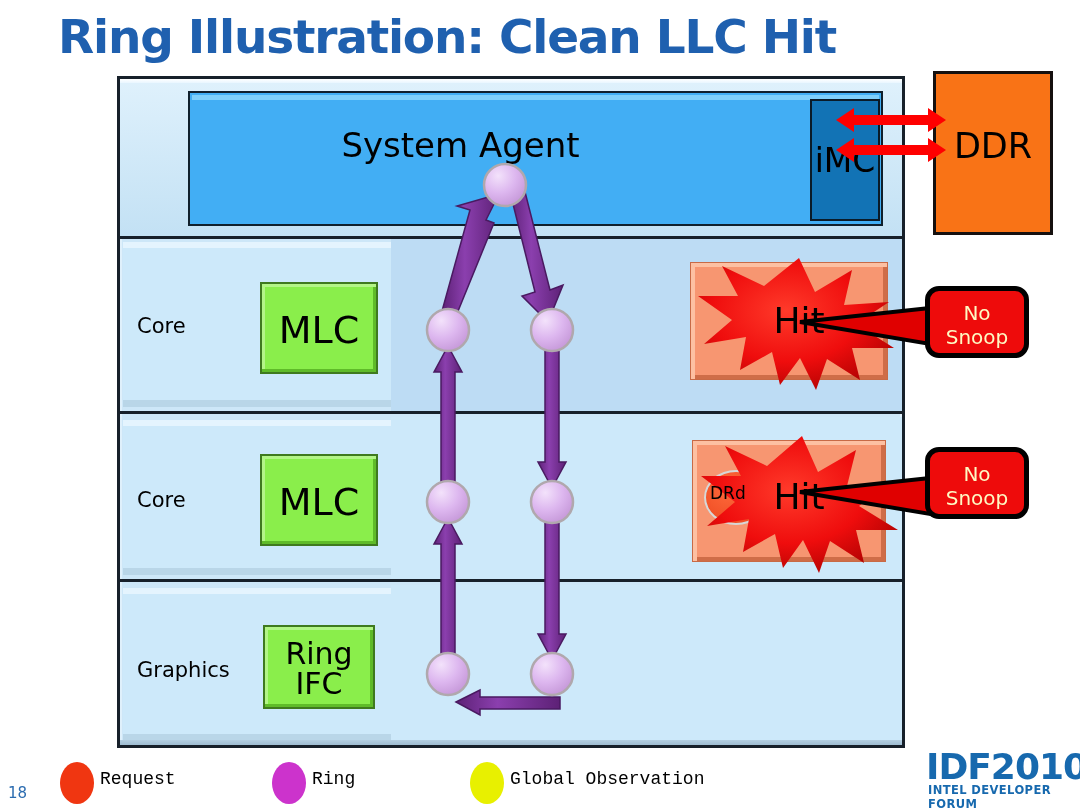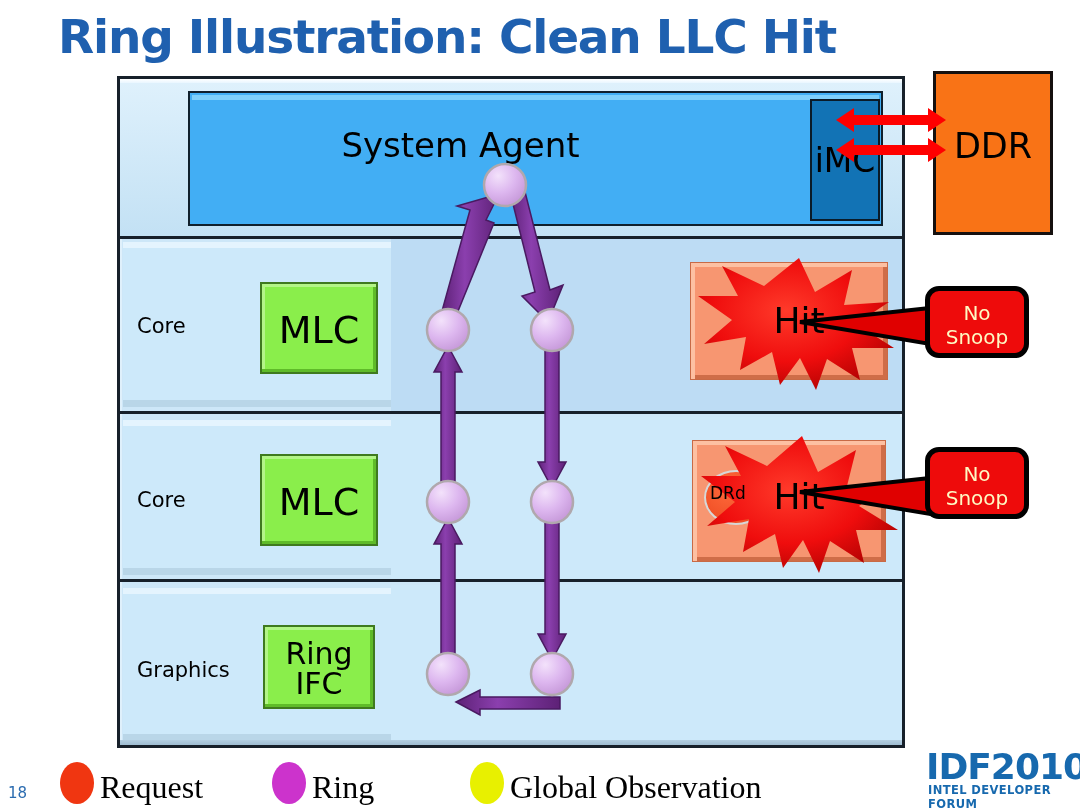--- a/index.html
+++ b/index.html
@@ -170,22 +170,22 @@
 
   
   .legend{
     position:absolute;left:0;top:756px;width:900px;height:52px;
   }
   .legend-item{position:absolute;top:0;height:52px;}
   .legend-dot{
     position:absolute;left:0;top:6px;width:34px;height:42px;border-radius:50%;
   }
   .legend-label{
-    position:absolute;left:40px;top:13px;font-size:32px;color:#000;white-space:nowrap;
-    font-family:Liberation Serif, serif;
+    position:absolute;left:40px;top:13px;font-size:18px;color:#000;white-space:nowrap;
+    font-family:Liberation Mono, monospace;
   }
   .page-num{
     position:absolute;left:8px;top:784px;font-size:15px;color:#2b6cb0;
   }
 
   
   .idf-logo{position:absolute;left:926px;top:746px;width:150px;height:56px;}
   .idf-main{
     position:absolute;left:0;top:0;font-size:36px;font-weight:bold;
     color:#1769AE;letter-spacing:-1px;font-family:"DejaVu Sans", sans-serif;

